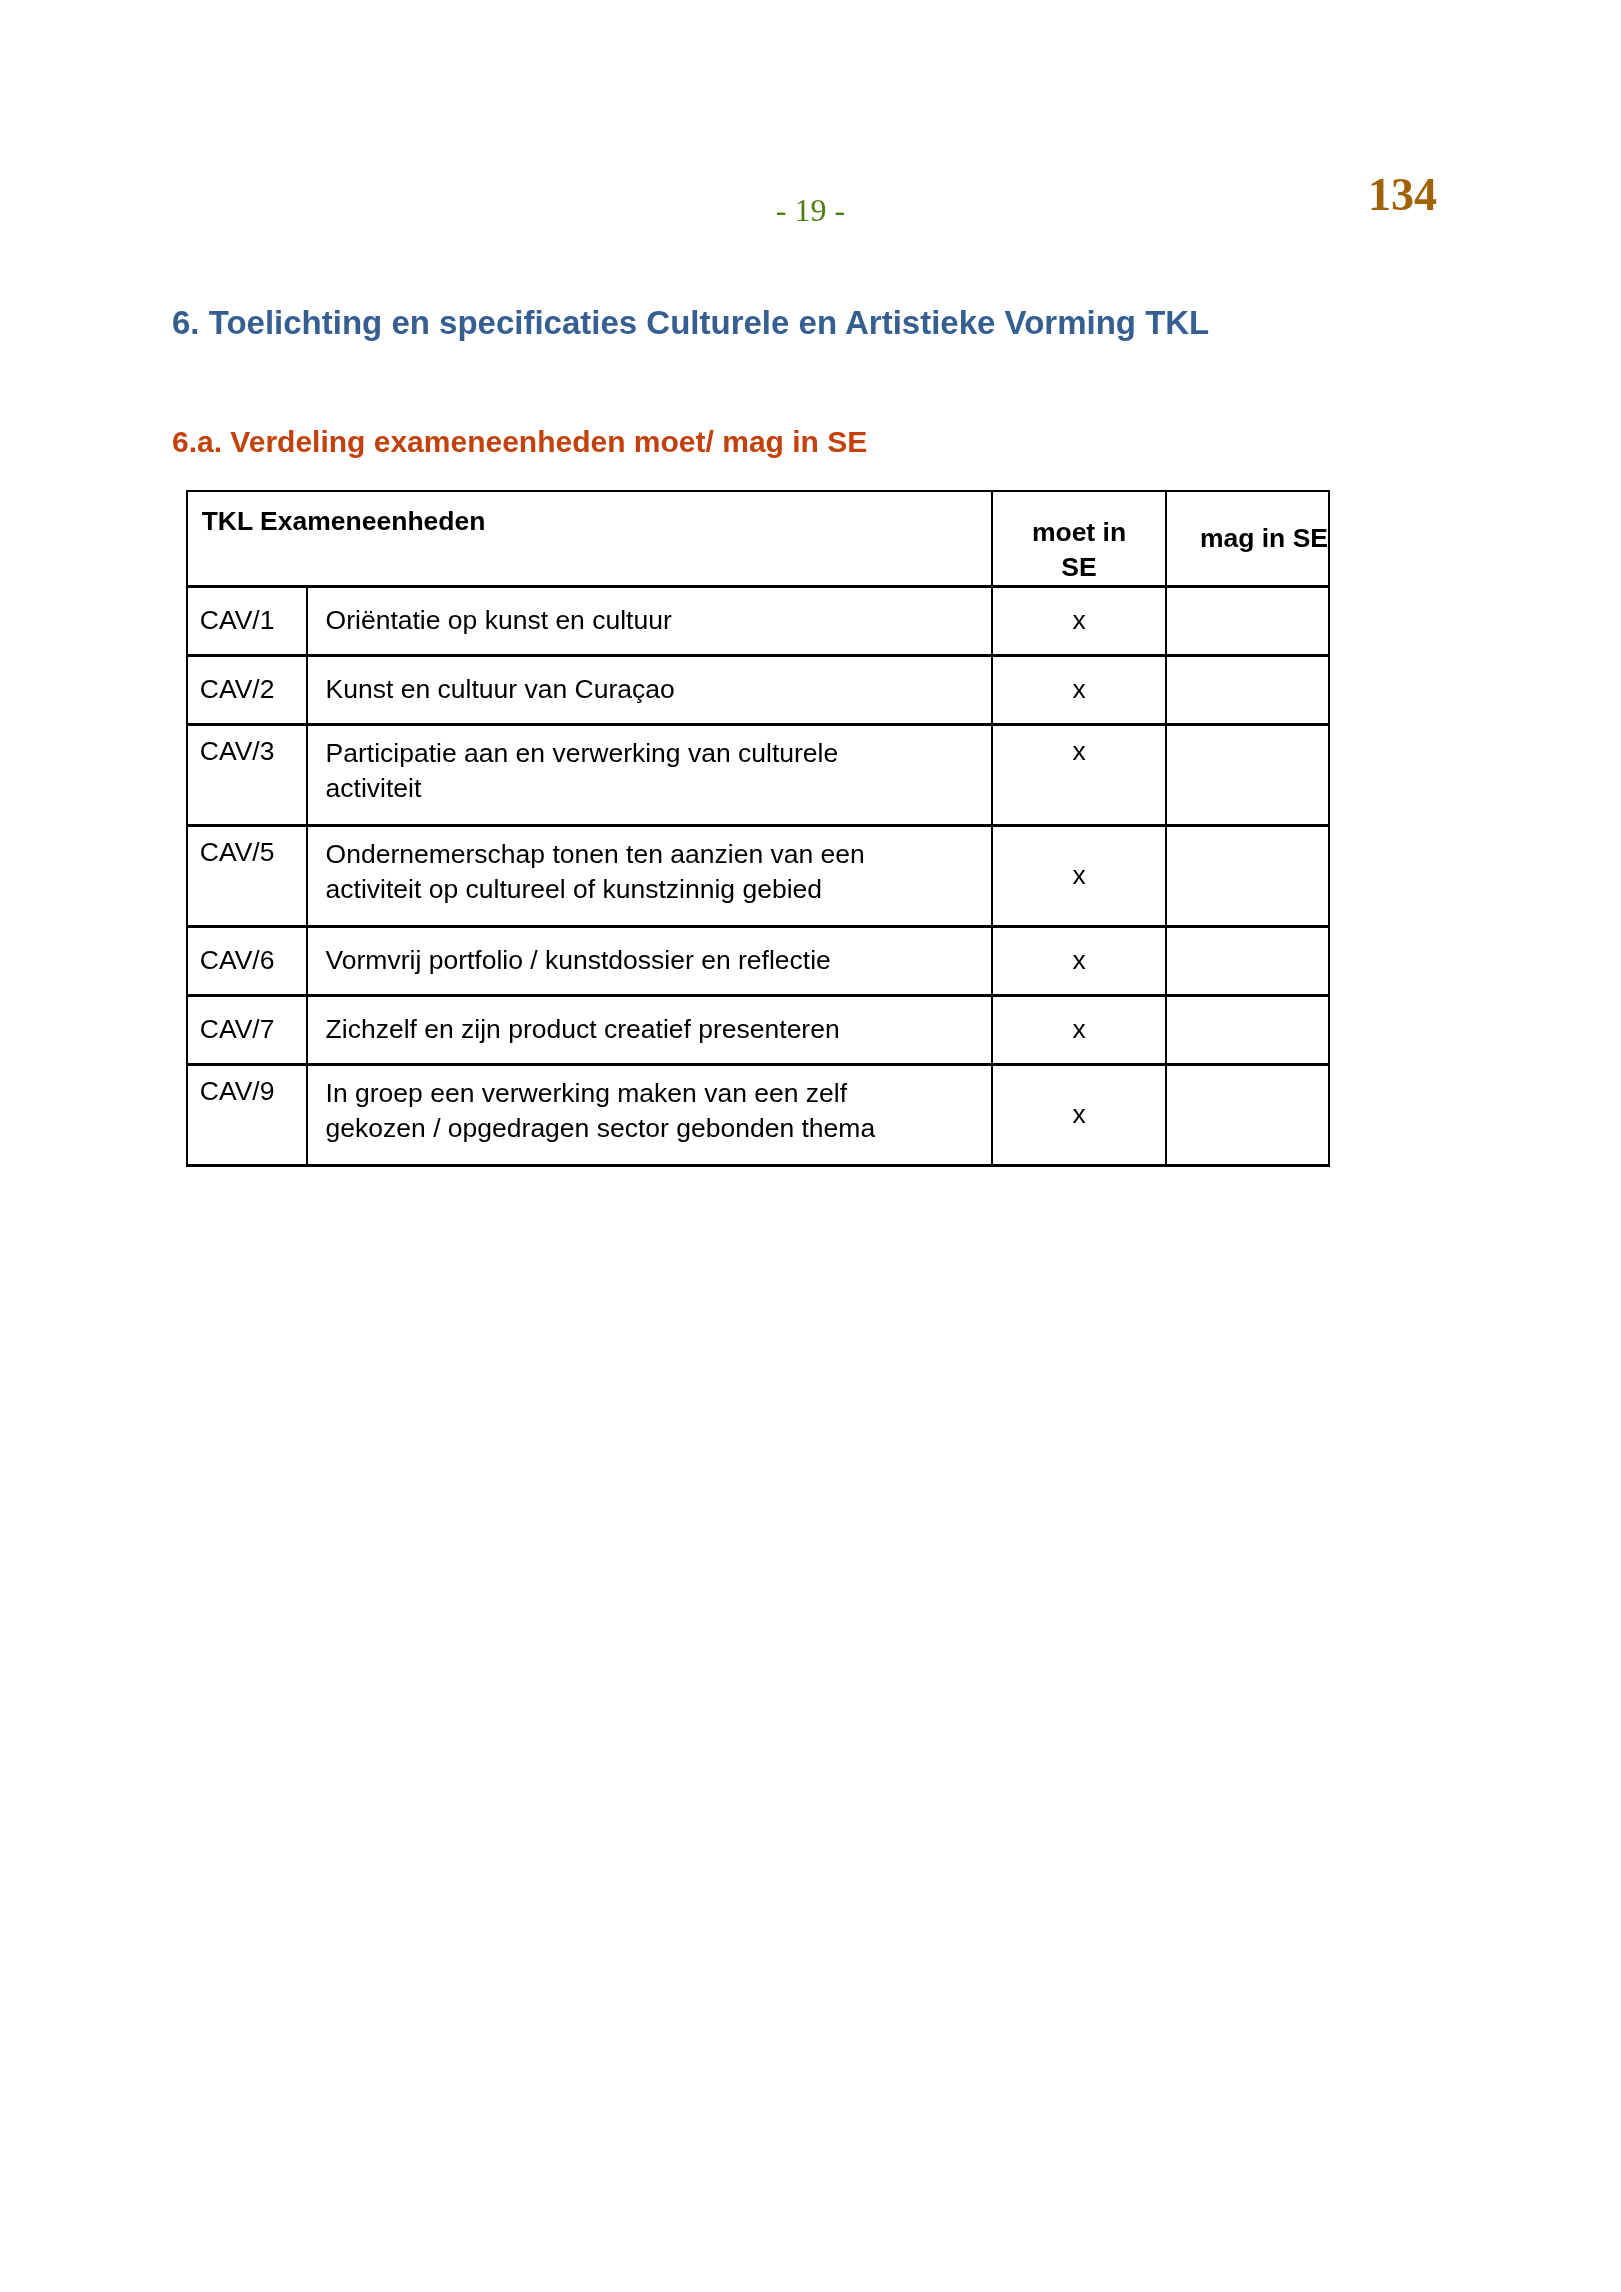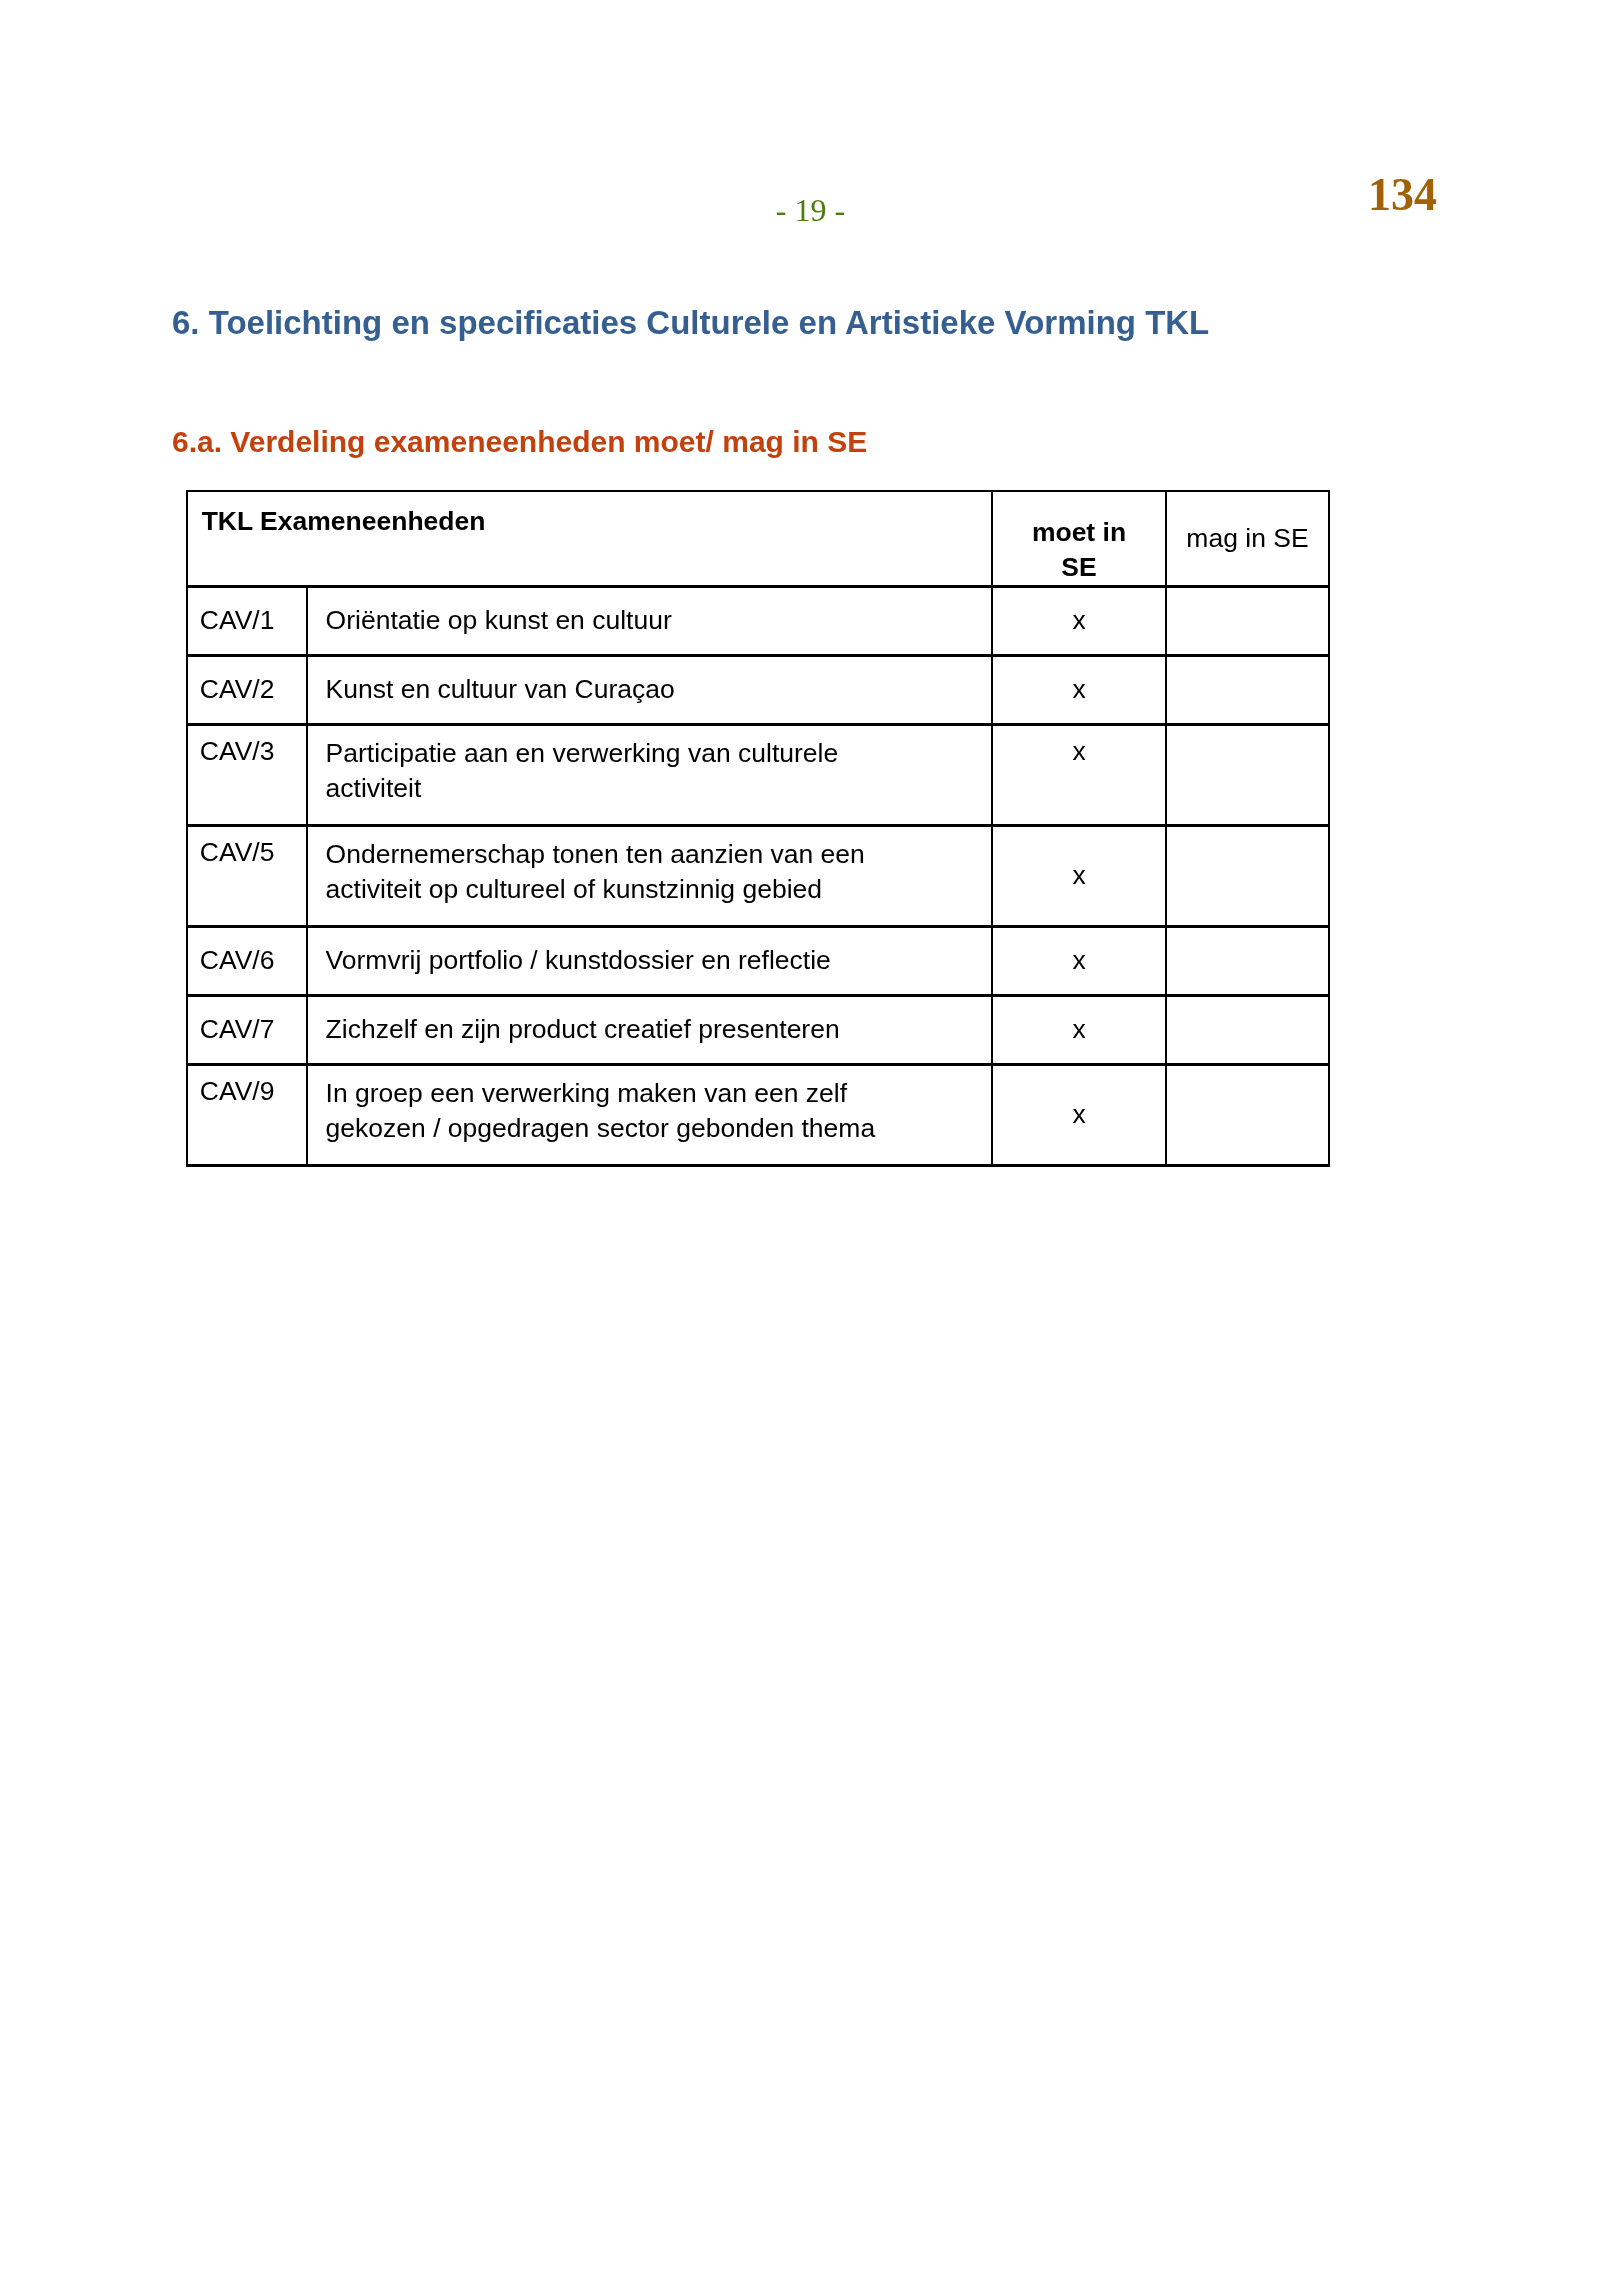--- a/index.html
+++ b/index.html
@@ -80,23 +80,23 @@
   }
   th.col-moet {
     text-align: center;
     vertical-align: top;
     padding-top: 23px;
     font-weight: bold;
     white-space: pre-line;
     line-height: 1.32;
   }
   th.col-mag {
-    text-align: center;
+    text-align: right;
     vertical-align: middle;
-    font-weight: normal;
+    font-weight: bold;
   }
   td.code {
     padding-left: 11.8px;
     vertical-align: middle;
   }
   td.desc {
     padding-left: 17.6px;
     padding-right: 3.9px;
     vertical-align: middle;
     white-space: pre-line;

